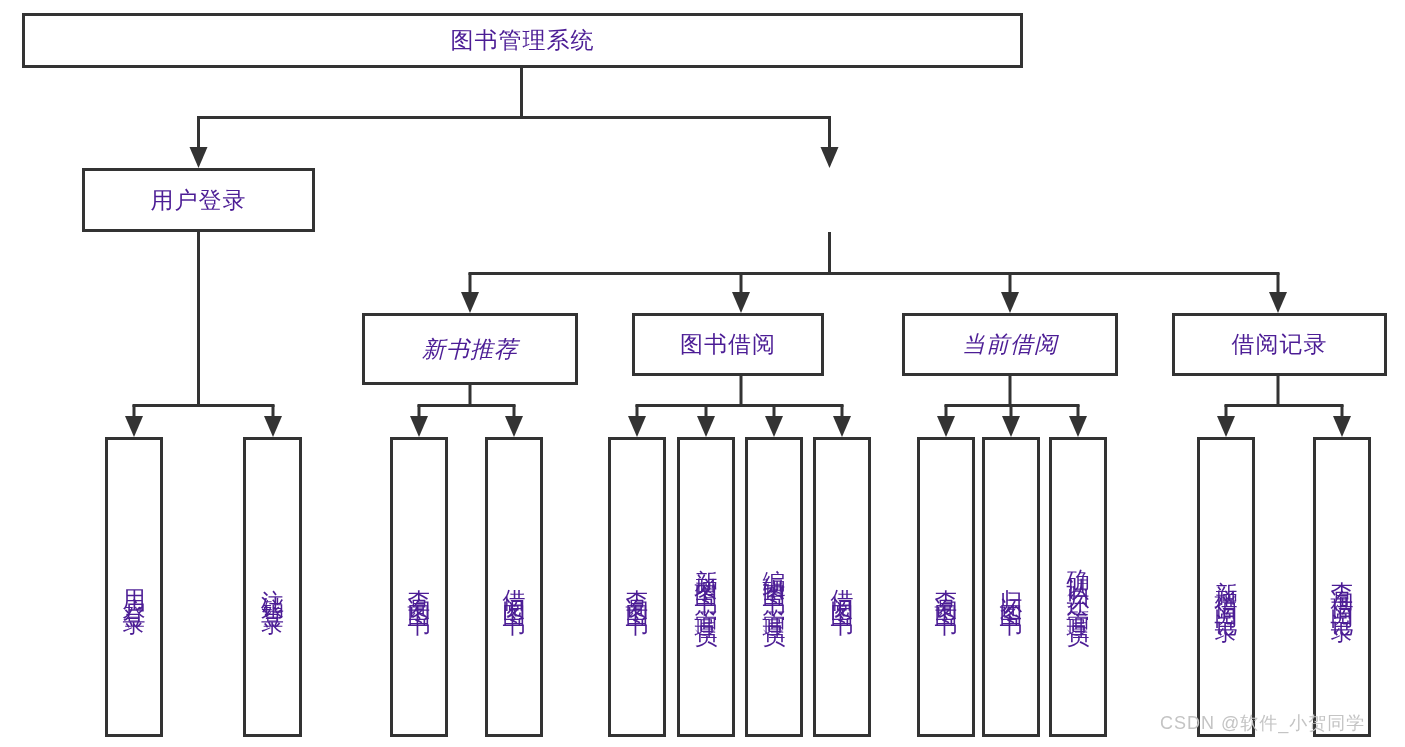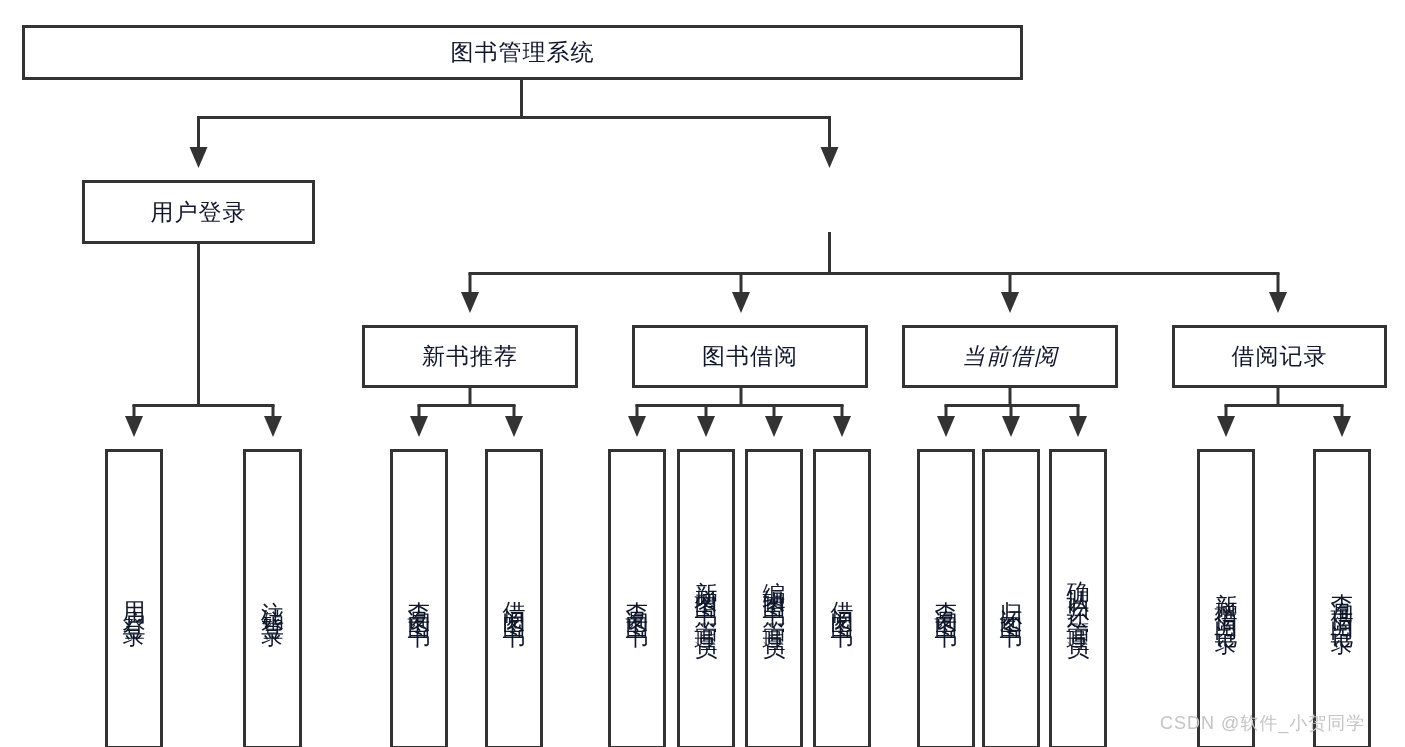--- a/index.html
+++ b/index.html
@@ -4,21 +4,21 @@
 <style>
   html,body{margin:0;padding:0;background:#ffffff;}
   .stage{
     position:relative;width:1405px;height:747px;background:#ffffff;overflow:hidden;
     font-family:"Liberation Sans","DejaVu Sans",sans-serif;color:#2e2e2e;
   }
   .wires{position:absolute;left:0;top:0;width:1405px;height:747px;}
   .node{
     position:absolute;box-sizing:border-box;background:#ffffff;
     border:3px solid #333333;display:flex;align-items:center;justify-content:center;
-    font-size:23px;color:#0f172a;white-space:nowrap;margin-top:12px;
+    font-size:23px;color:#4c1d95;white-space:nowrap;
   }
   .node.h{letter-spacing:1px;}
   .node.v{top:437px;width:58px;height:300px;}
   .vtext{
     writing-mode:vertical-rl;text-orientation:mixed;
     font-size:23px;letter-spacing:8px;line-height:1;
   }
   .watermark{
     position:absolute;left:1160px;top:711px;font-size:18px;letter-spacing:1px;
     color:#c4c4c4;white-space:nowrap;
@@ -107,22 +107,22 @@
       <polygon points="1069,416 1087,416 1078,437"></polygon>
       <polygon points="1217,416 1235,416 1226,437"></polygon>
       <polygon points="1333,416 1351,416 1342,437"></polygon>
     </g>
   </svg>
 
   <div class="node h" style="left:22px;top:13px;width:1001px;height:55px;">图书管理系统</div>
 
   <div class="node h" style="left:82px;top:168px;width:233px;height:64px;">用户登录</div>
 
-  <div class="node h" style="left:362px;top:313px;width:216px;height:63px;">新书推荐</div>
-  <div class="node h" style="left:632px;top:313px;width:236px;height:63px;">图书借阅</div>
+  <div class="node h" style="left:362px;top:313px;width:216px;height:72px;font-style:italic;">新书推荐</div>
+  <div class="node h" style="left:632px;top:313px;width:192px;height:63px;">图书借阅</div>
   <div class="node h" style="left:902px;top:313px;width:216px;height:63px;font-style:italic;">当前借阅</div>
   <div class="node h" style="left:1172px;top:313px;width:215px;height:63px;">借阅记录</div>
 
   <div class="node v" style="left:105px;">
     <span class="vtext">用户登录</span>
   </div>
   <div class="node v" style="left:243px;width:59px;">
     <span class="vtext">注销登录</span>
   </div>
 

